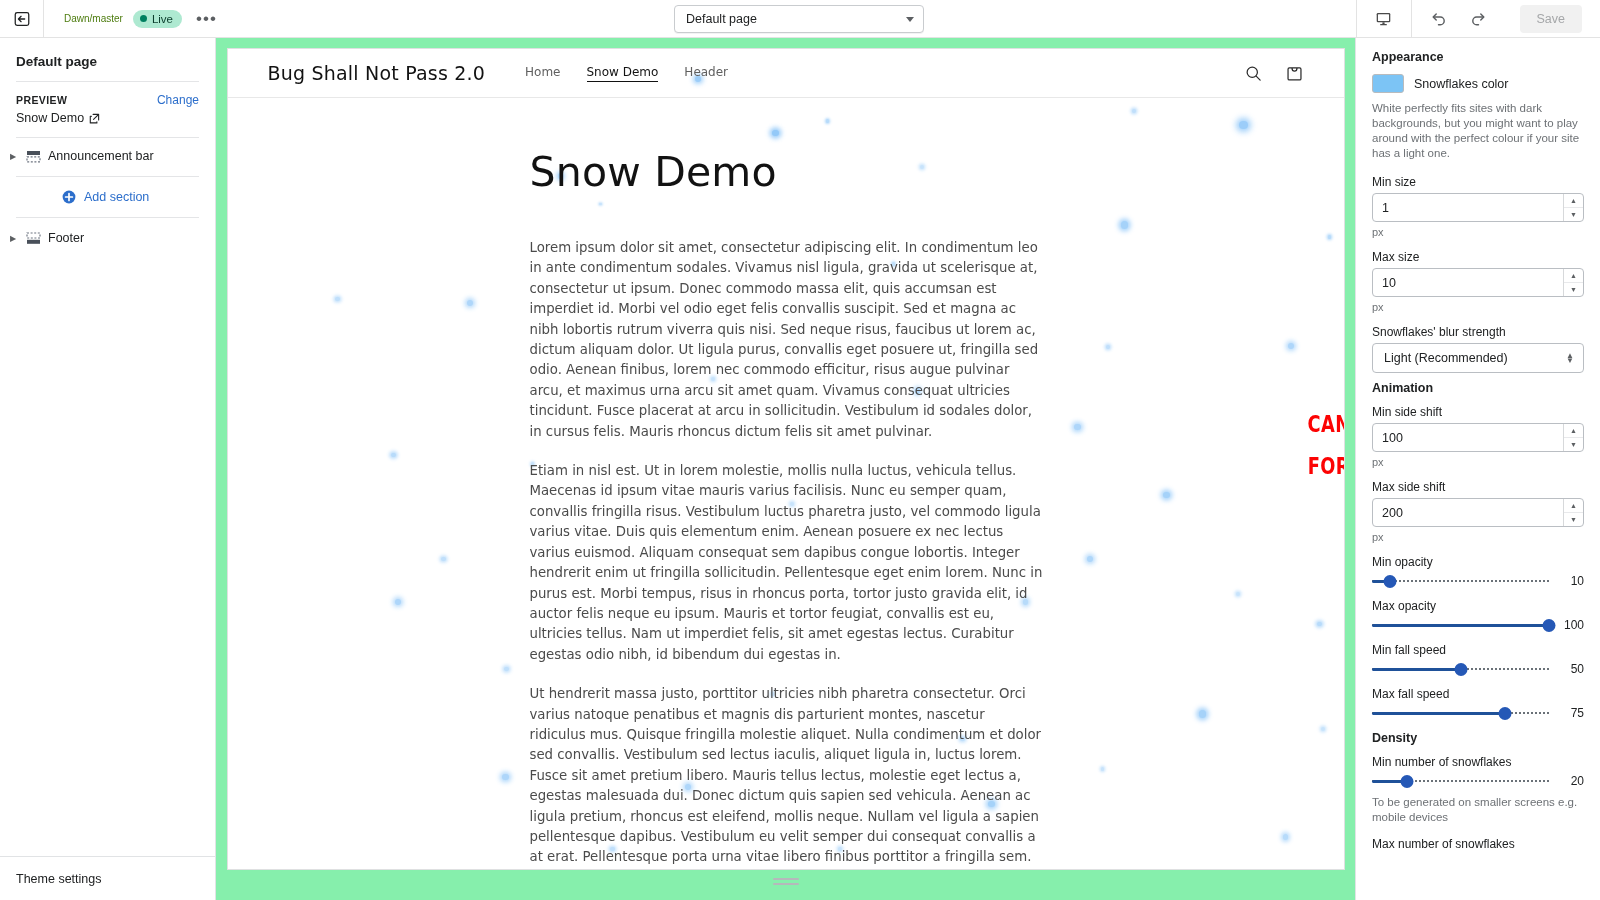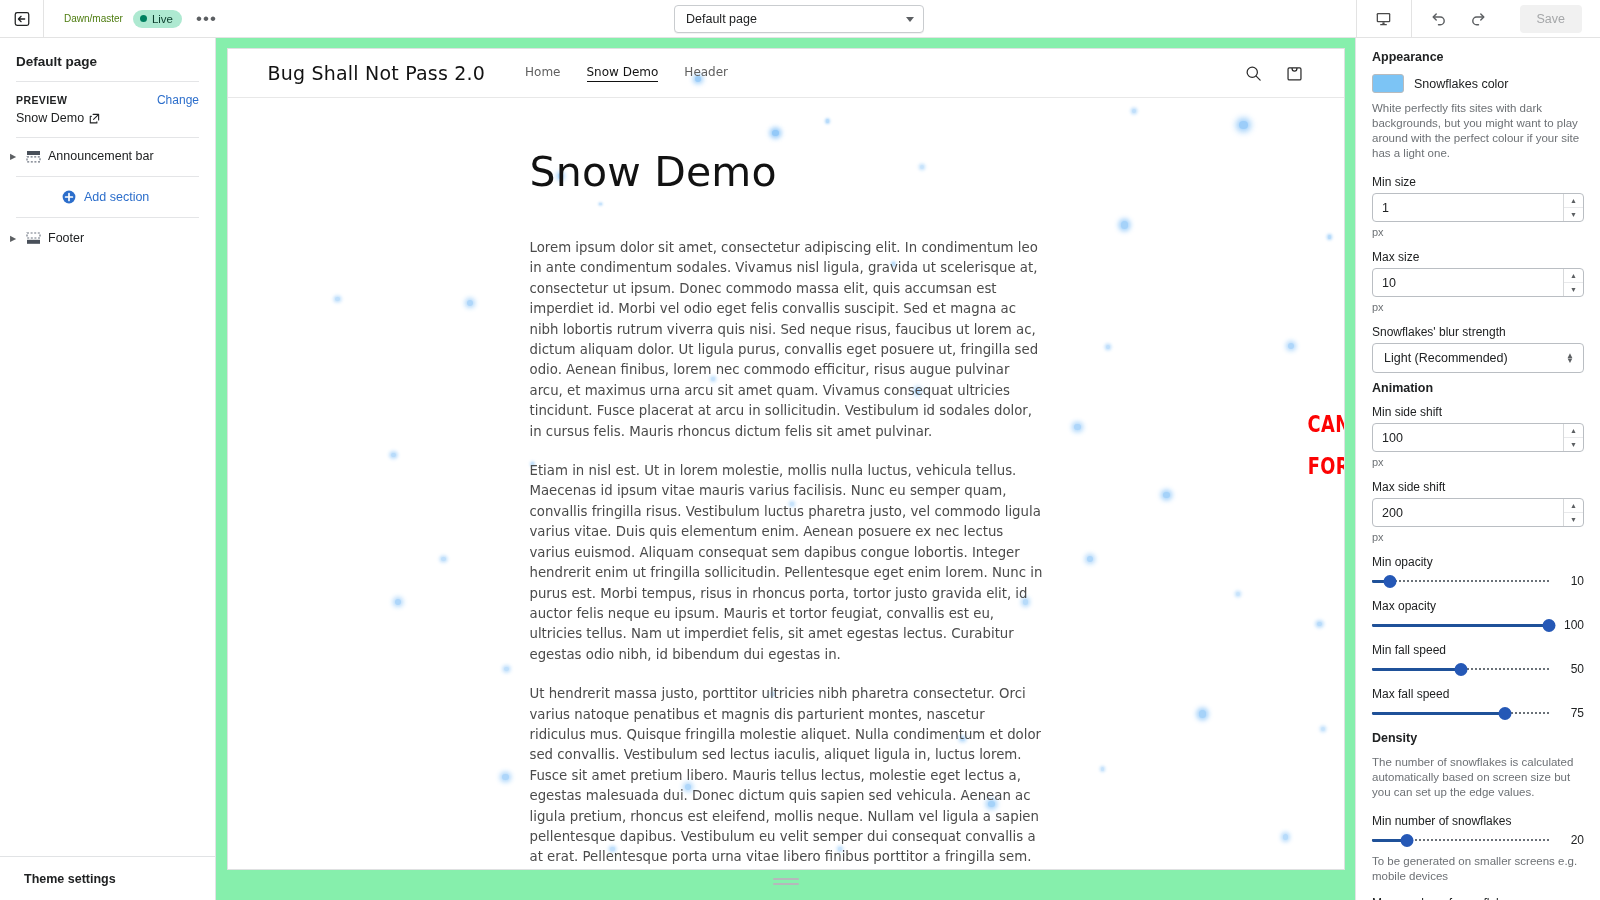--- a/index.html
+++ b/index.html
@@ -65,22 +65,22 @@
   .sb-item {
     display: flex; align-items: center; height: 28px; padding: 0 16px 0 8px;
     font-size: 12.5px; color: #202223; cursor: pointer; gap: 7px;
   }
   .sb-arrow { width: 10px; display: flex; align-items: center; justify-content: center; color: #5c5f62; font-size: 8px; }
   .sb-ico { width: 16px; height: 16px; display: flex; align-items: center; justify-content: center; }
   .sb-add { color: #2c6ecb; padding-left: 44px; }
   .sb-group-sep { height: 1px; background: #e4e5e7; margin: 6px 16px; }
   .sb-footer {
     margin-top: auto; border-top: 1px solid #e1e3e5; height: 44px;
-    display: flex; align-items: center; padding: 0 24px; font-size: 12.5px;
-    font-weight: bold; color: #202223; cursor: pointer;
+    display: flex; align-items: center; padding: 0 16px; font-size: 12.5px;
+    font-weight: normal; color: #202223; cursor: pointer;
   }
 
   
   #stage {
     position: absolute; left: 216px; top: 38px; width: 1139px; height: 862px;
     background: #86efac; display: flex; flex-direction: column; align-items: center;
   }
   #frame {
     position: relative; margin-top: 10px; width: 1118px; height: 822px;
     background: #fff; border: 1px solid #dfe0e1; overflow: hidden;
@@ -448,21 +448,20 @@
   <div class="slider-row">
     <div class="slider" id="sl3">
         <div class="track-dotted"></div>
         <div class="track-filled" style="width:75%"></div>
         <div class="knob" style="left:75%"></div>
       </div>
     <span class="slider-val">75</span>
   </div>
 
   <div class="rp-h">Density</div>
-  <div class="rp-help">The number of snowflakes is calculated automatically based on screen size but you can set up the edge values.</div>
 
   <div class="rp-field-label">Min number of snowflakes</div>
   <div class="slider-row">
     <div class="slider" id="sl4">
         <div class="track-dotted"></div>
         <div class="track-filled" style="width:20%"></div>
         <div class="knob" style="left:20%"></div>
       </div>
     <span class="slider-val">20</span>
   </div>

